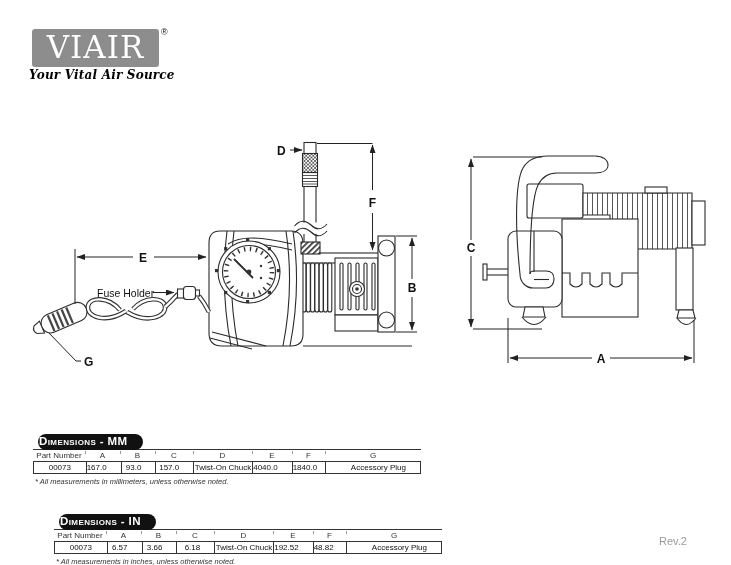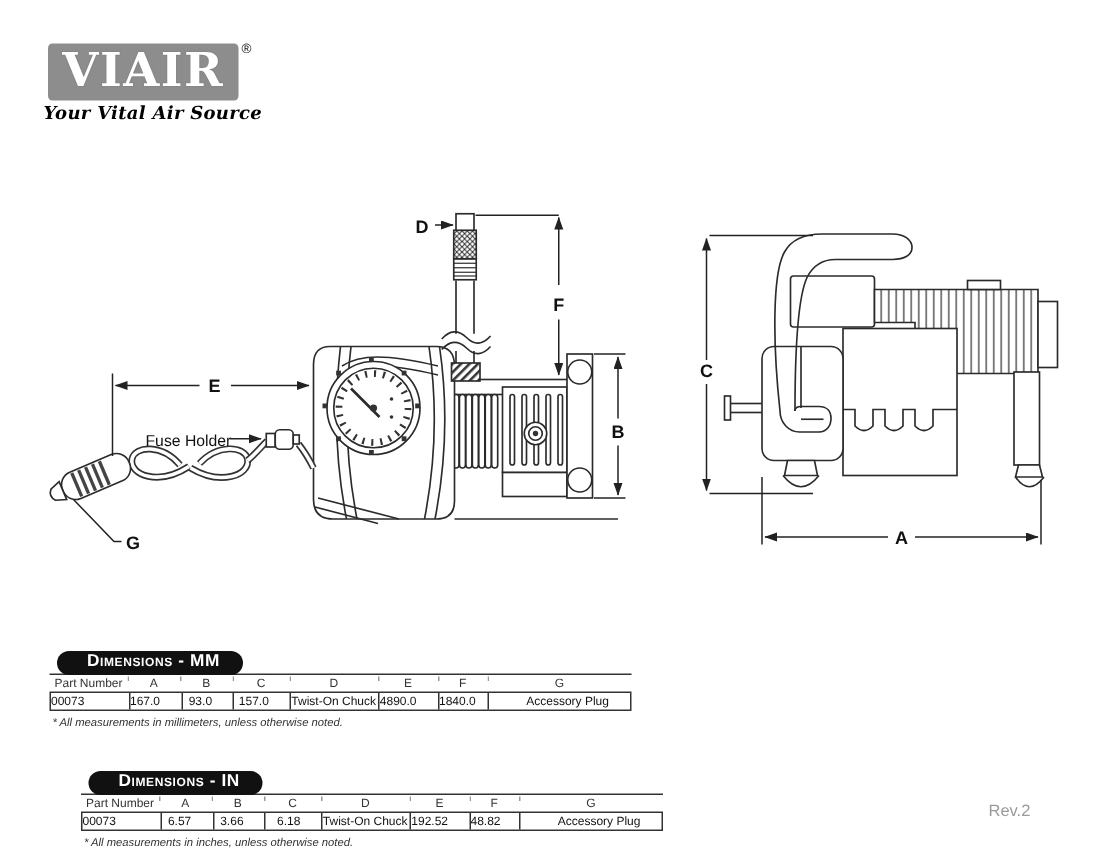--- a/index.html
+++ b/index.html
@@ -6,54 +6,54 @@
   body{
     position:relative;width:731px;height:565px;background:#ffffff;overflow:hidden;
     font-family:"Liberation Sans",sans-serif;color:#222;
   }
   
   .logo-box{
     position:absolute;left:32px;top:29px;width:127px;height:38px;
     background:#8d8d8d;border-radius:3px;text-align:center;
   }
   .logo-box .brand{
-    font-family:"DejaVu Serif",serif;font-weight:bold;font-size:31px;line-height:37px;
+    font-family:"DejaVu Serif",serif;font-weight:normal;font-size:31px;line-height:37px;
     color:#ffffff;letter-spacing:1px;text-shadow:0 0 1px #6f6f6f;
   }
   .reg{position:absolute;left:161px;top:27px;font-size:9px;color:#111;}
   .tagline{
     position:absolute;left:29px;top:68px;width:134px;
     font-family:"DejaVu Serif",serif;font-style:italic;font-weight:bold;
     font-size:12px;letter-spacing:0.2px;color:#000;white-space:nowrap;
   }
   
   svg.drawing{position:absolute;left:0;top:0;}
   svg.drawing text{font-family:"Liberation Sans",sans-serif;fill:#111;}
   .dimlbl{font-size:12px;font-weight:bold;}
   .note{font-size:10.5px;font-weight:normal;}
   
   .dim-table{position:absolute;left:33px;width:388px;}
   .dim-table .tab{
-    display:inline-block;margin-left:5px;padding:0 15px 1px 20px;height:15px;
+    display:inline-block;margin-left:5px;padding:0 15px 1px 1px;height:15px;
     background:#111111;color:#fff;border-radius:8px;
     font-variant:small-caps;font-weight:bold;font-size:11.5px;line-height:14px;letter-spacing:0.4px;
     position:relative;z-index:1;
   }
   .grid{border-top:1.5px solid #333;margin-top:-1px;}
   .row{display:flex;box-sizing:border-box;}
   .row .cell{box-sizing:border-box;overflow:hidden;white-space:nowrap;}
   .hdr .cell{
     font-size:8px;color:#333;text-align:center;height:10px;line-height:10px;position:relative;margin-top:1px;
   }
   .hdr .cell + .cell::before{content:"";position:absolute;left:0;top:-1px;height:4px;border-left:1px solid #999;}
   .data{border:1px solid #333;height:13px;}
   .data .cell{font-size:8px;line-height:11px;height:11px;color:#111;}
   .data .cell + .cell{border-left:1px solid #333;}
   .c0{width:52px}.c1{width:35px}.c2{width:35px}.c3{width:38px}.c4{width:59px}.c5{width:40px}.c6{width:33px}.c7{width:96px}
-  .t-center{text-align:left}.t-right{text-align:right;padding-right:14px}
+  .t-center{text-align:center}.t-right{text-align:right;padding-right:14px}
   .footnote{margin:3px 0 0 2px;font-size:7.5px;color:#333;font-style:italic;}
   .mm-table{top:431px;}
   .in-table{top:511px;margin-left:21px;}
   
   .rev{position:absolute;left:659px;top:535px;font-size:11px;color:#9a9a9a;text-align:center;}
 </style>
 </head>
 <body>
 
 <div class="logo-box">
@@ -266,21 +266,21 @@
       <div class="cell c5">E</div>
       <div class="cell c6">F</div>
       <div class="cell c7">G</div>
     </div>
     <div class="row data">
       <div class="cell c0 t-center">00073</div>
       <div class="cell c1 t-right">167.0</div>
       <div class="cell c2 t-right">93.0</div>
       <div class="cell c3 t-right">157.0</div>
       <div class="cell c4 t-center">Twist-On Chuck</div>
-      <div class="cell c5 t-right">4890.0</div>
+      <div class="cell c5 t-right">4040.0</div>
       <div class="cell c6 t-right">1840.0</div>
       <div class="cell c7 t-right">Accessory Plug</div>
     </div>
   </div>
   <div class="footnote">* All measurements in millimeters, unless otherwise noted.</div>
 </div>
 
 <div class="dim-table in-table">
   <div class="tab">Dimensions - IN</div>
   <div class="grid">

